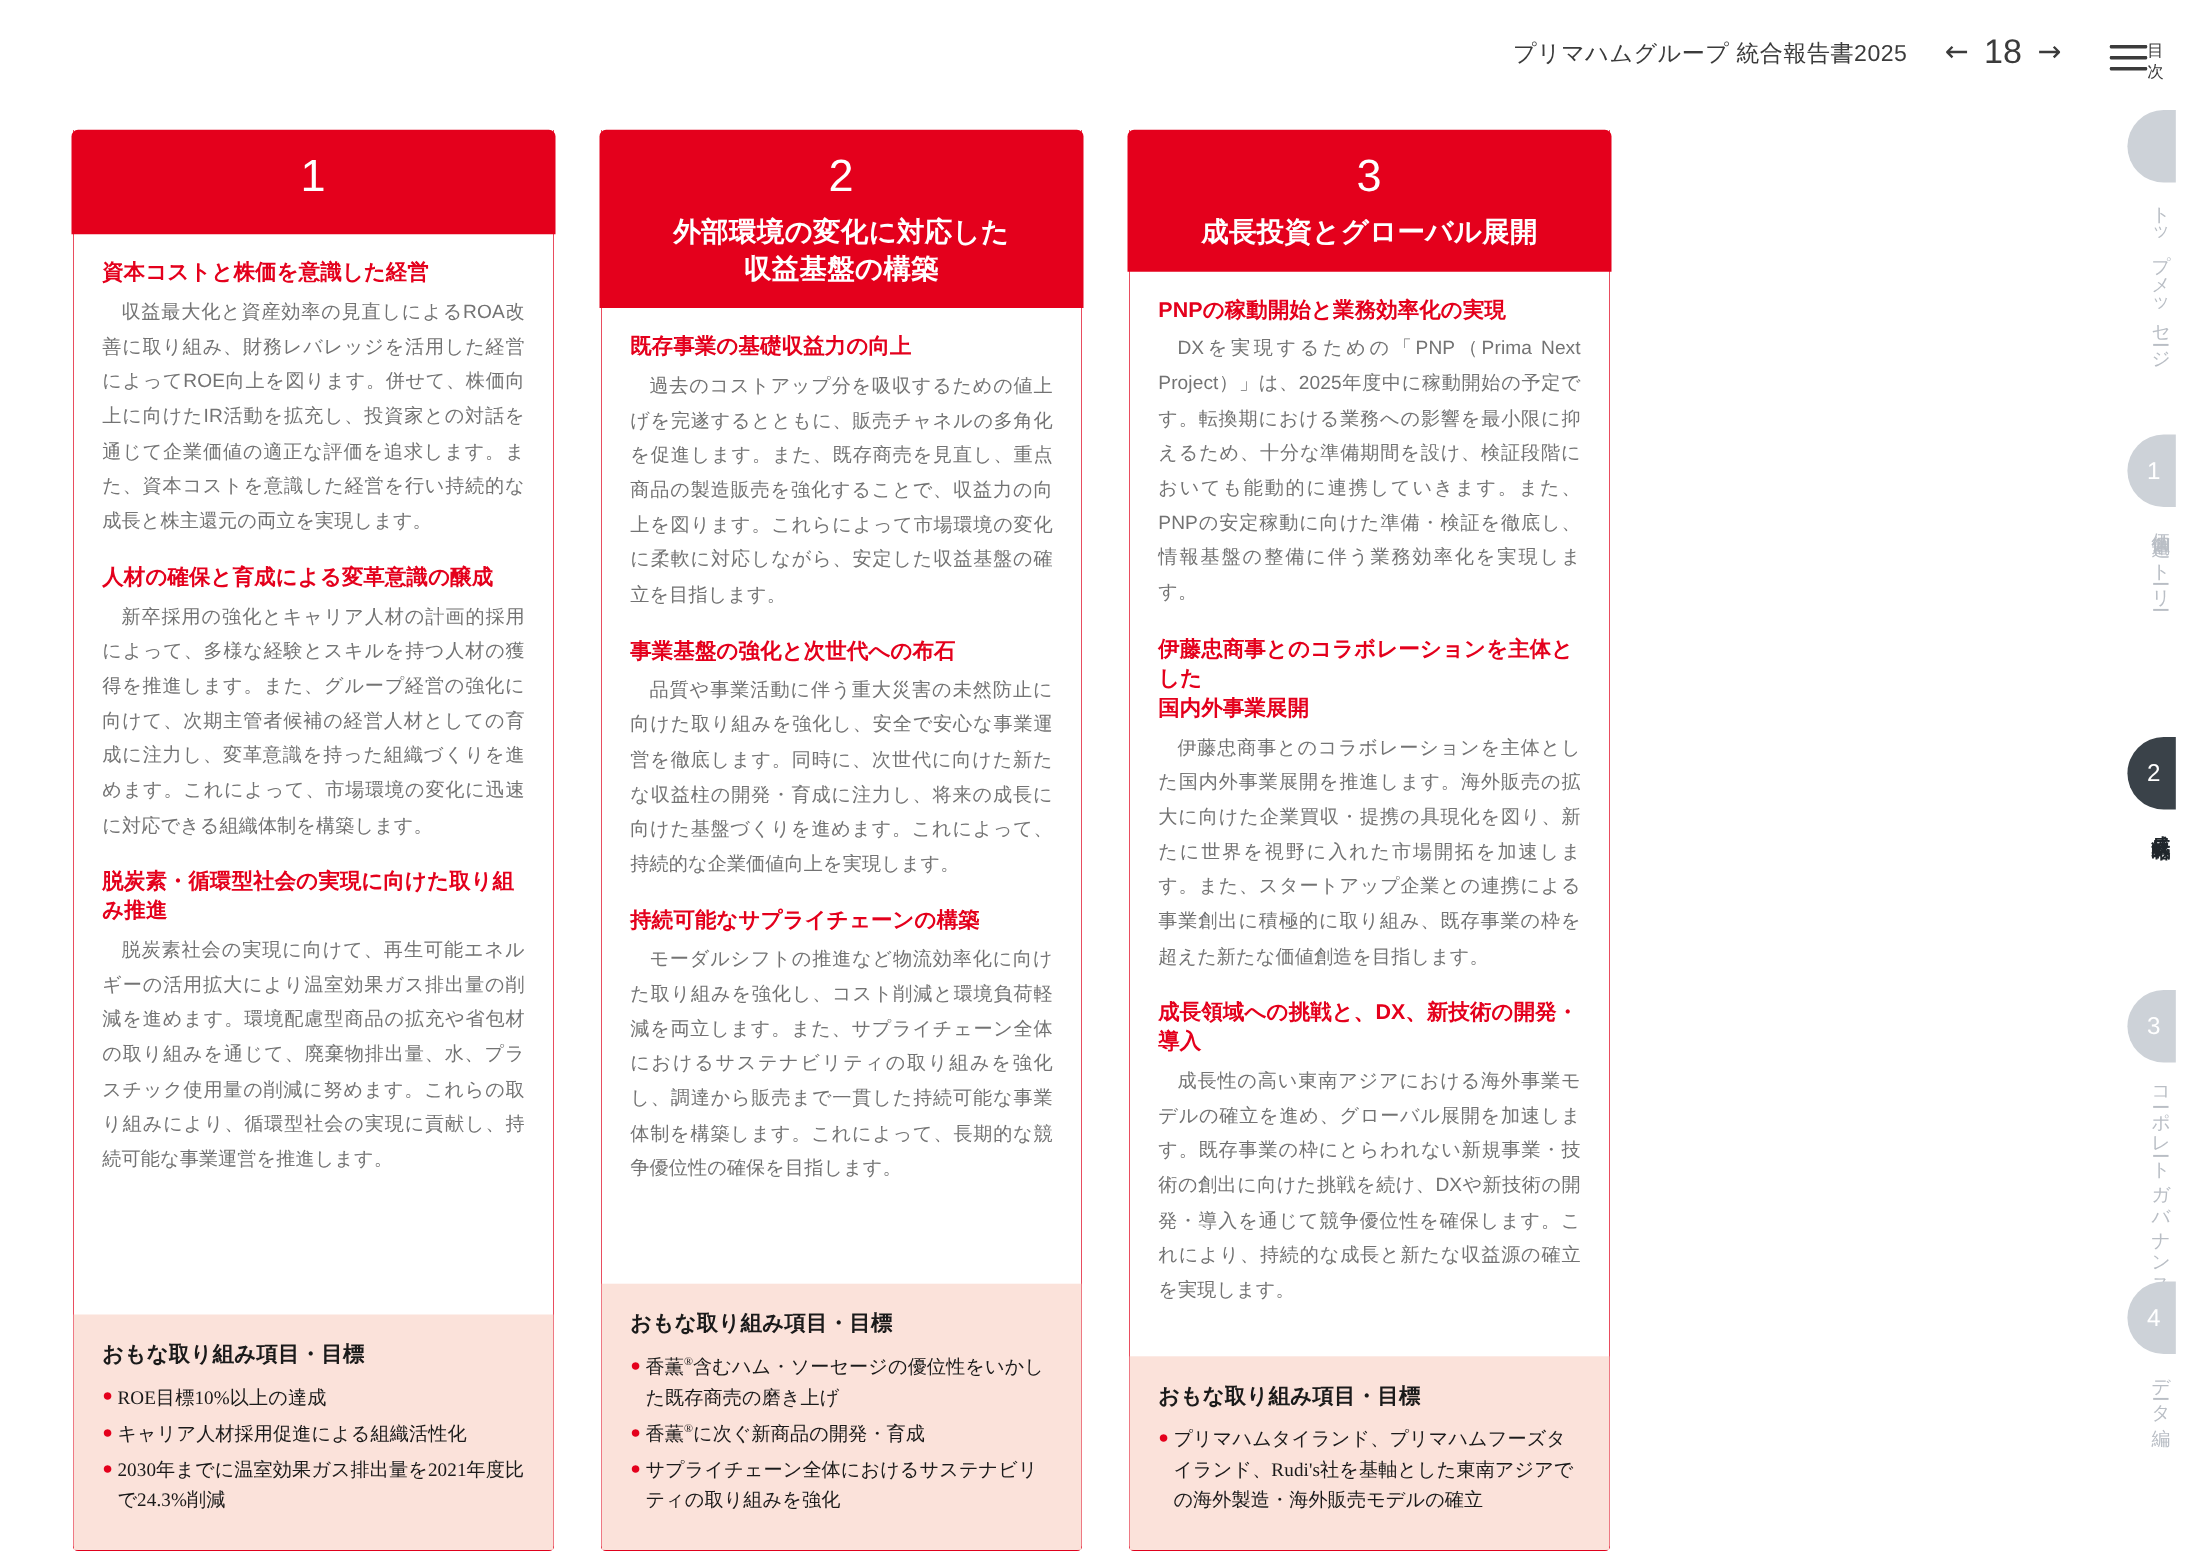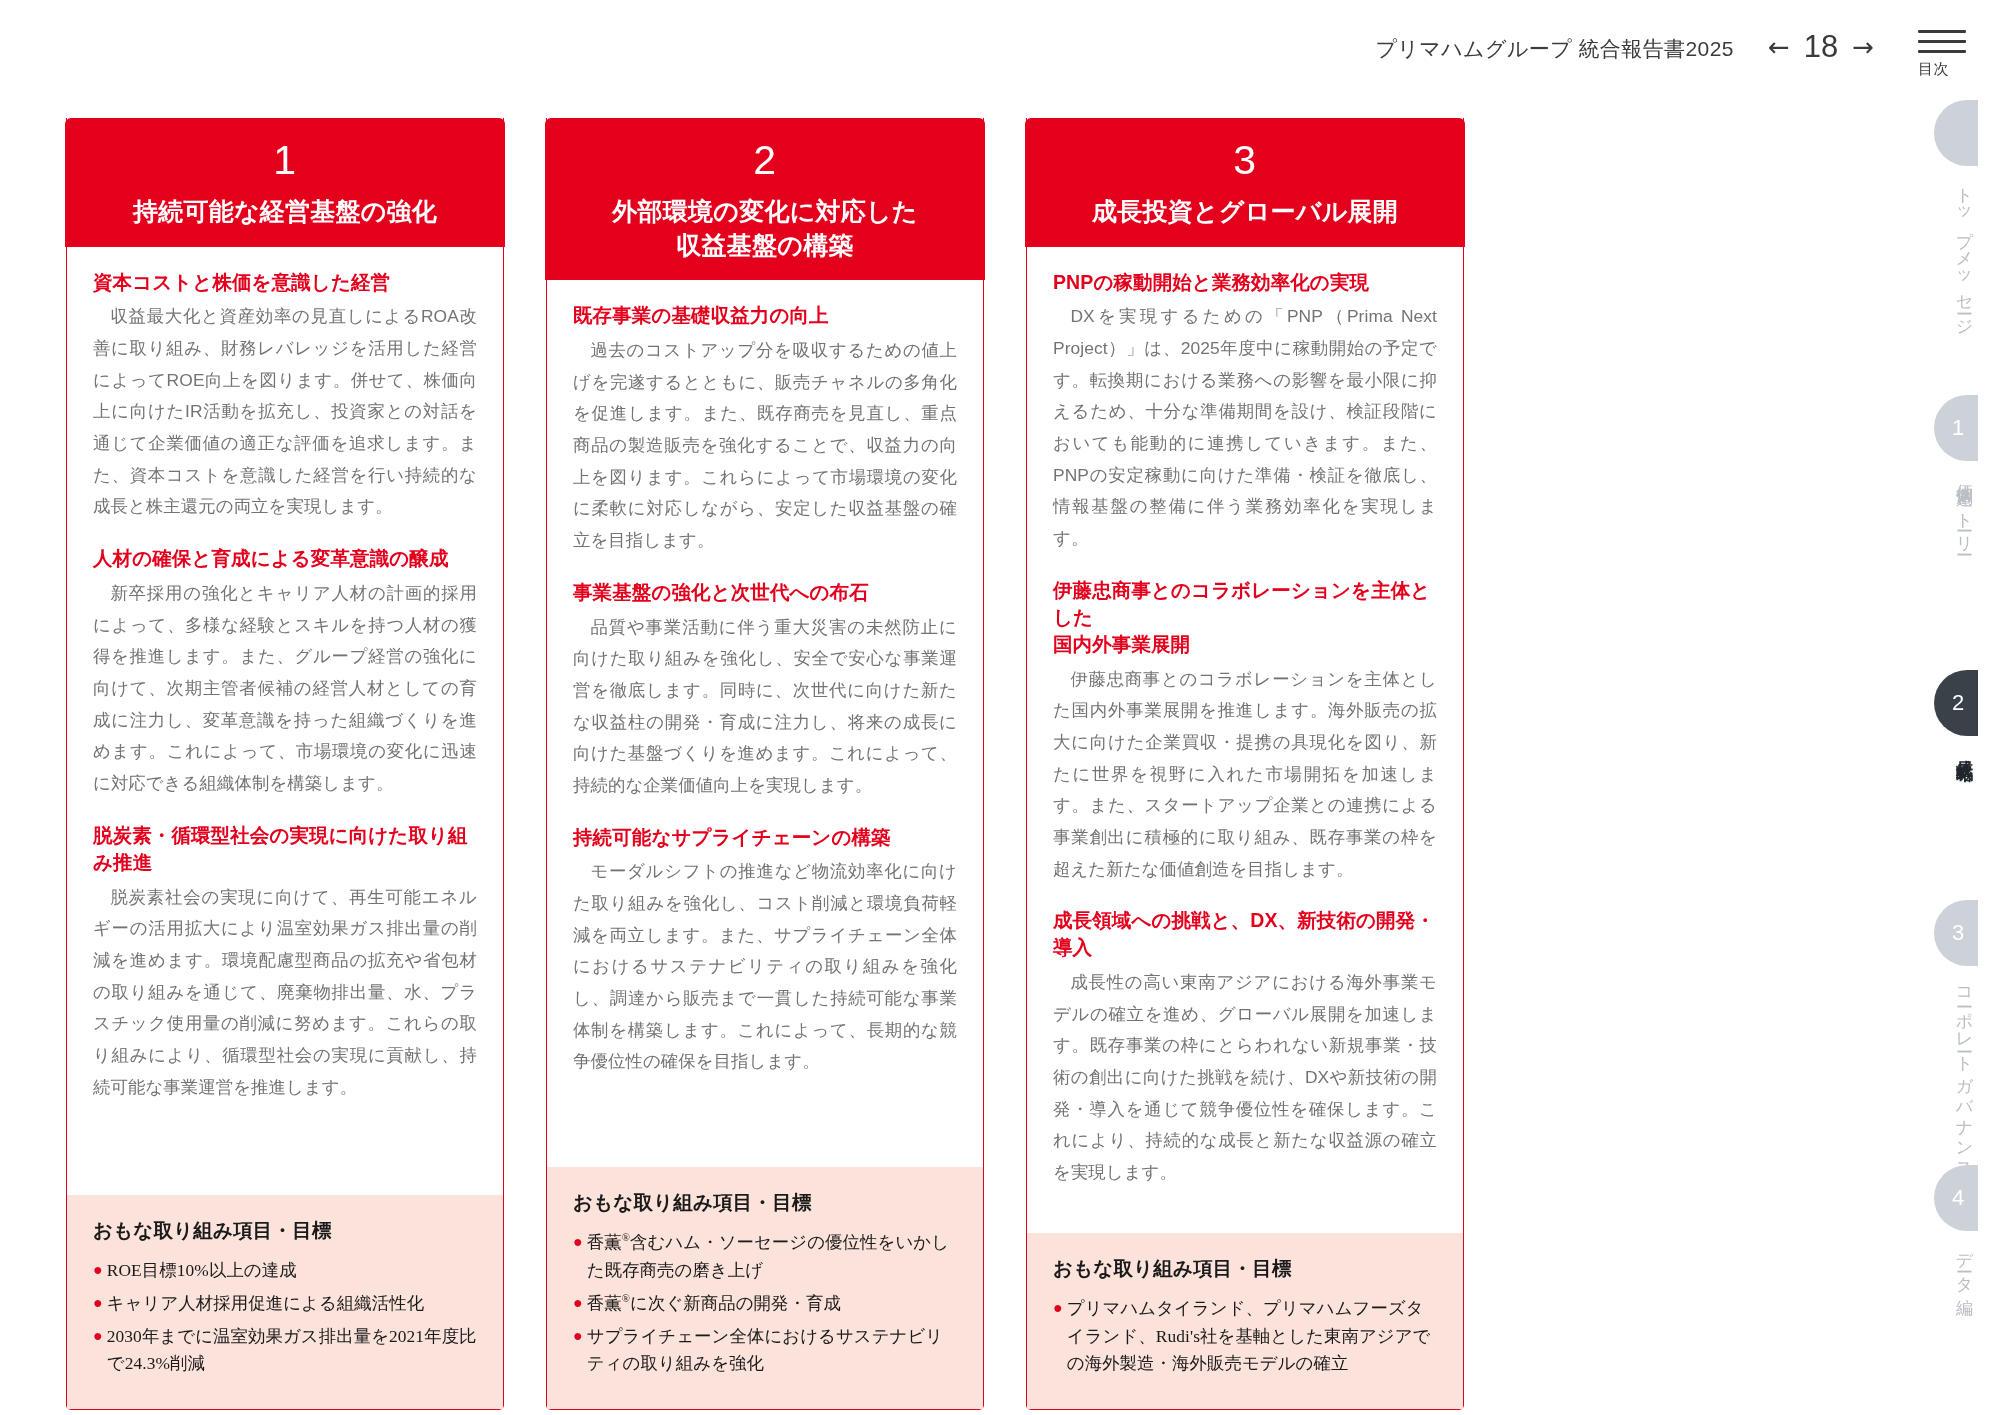--- a/index.html
+++ b/index.html
@@ -52,22 +52,22 @@
   }
   .pager-num {
     font-size: 31px;
     color: #3b3b3b;
     line-height: 1;
     min-width: 32px;
     text-align: right;
   }
   .menu-btn {
     display: flex;
-    flex-direction: column;
-    align-items: flex-start;
+    flex-direction: row;
+    align-items: center;
     margin-right: 30px;
     width: 56px;
   }
   .menu-bars { width: 48px; }
   .menu-bars i {
     display: block;
     height: 3px;
     background: #3b3b3b;
     margin-bottom: 7px;
     border-radius: 1px;
@@ -282,21 +282,20 @@
         <span>4</span>
       </div>
       <div class="tab-label">データ編</div>
     </div>
   </div>
 
 <div class="columns" id="columns">
     <div class="col">
       <div class="col-head">
         <div class="col-num">1</div>
-        <div class="col-title">持続可能な経営基盤の強化</div>
       </div>
       <div class="col-body">
         <div class="sec">
           <div class="sec-title">資本コストと株価を意識した経営</div>
           <div class="sec-text">収益最大化と資産効率の見直しによるROA改善に取り組み、財務レバレッジを活用した経営によってROE向上を図ります。併せて、株価向上に向けたIR活動を拡充し、投資家との対話を通じて企業価値の適正な評価を追求します。また、資本コストを意識した経営を行い持続的な成長と株主還元の両立を実現します。</div>
         </div>
         <div class="sec">
           <div class="sec-title">人材の確保と育成による変革意識の醸成</div>
           <div class="sec-text">新卒採用の強化とキャリア人材の計画的採用によって、多様な経験とスキルを持つ人材の獲得を推進します。また、グループ経営の強化に向けて、次期主管者候補の経営人材としての育成に注力し、変革意識を持った組織づくりを進めます。これによって、市場環境の変化に迅速に対応できる組織体制を構築します。</div>
         </div>

